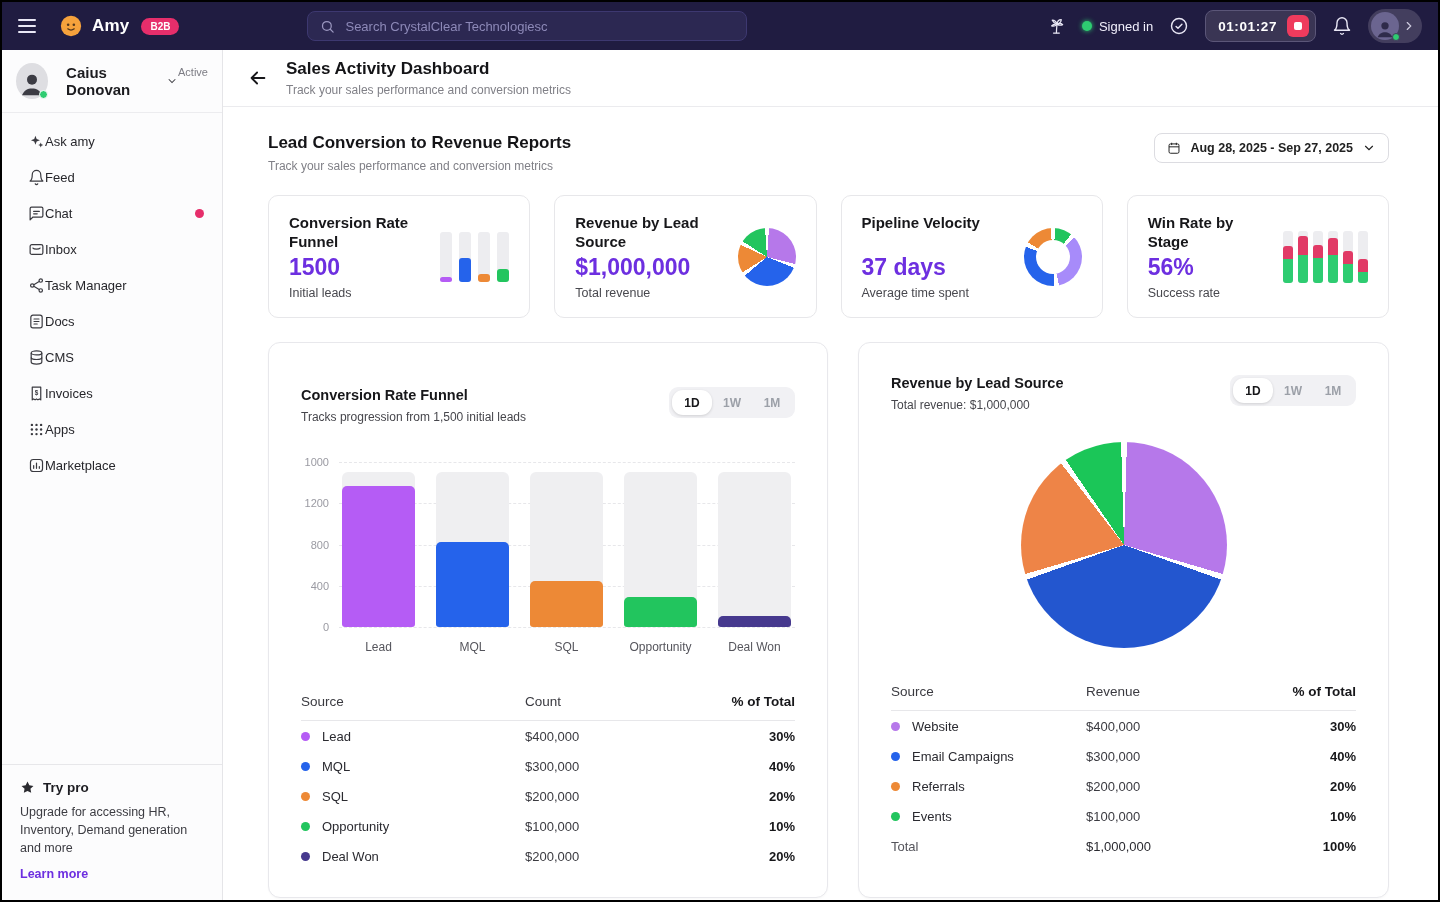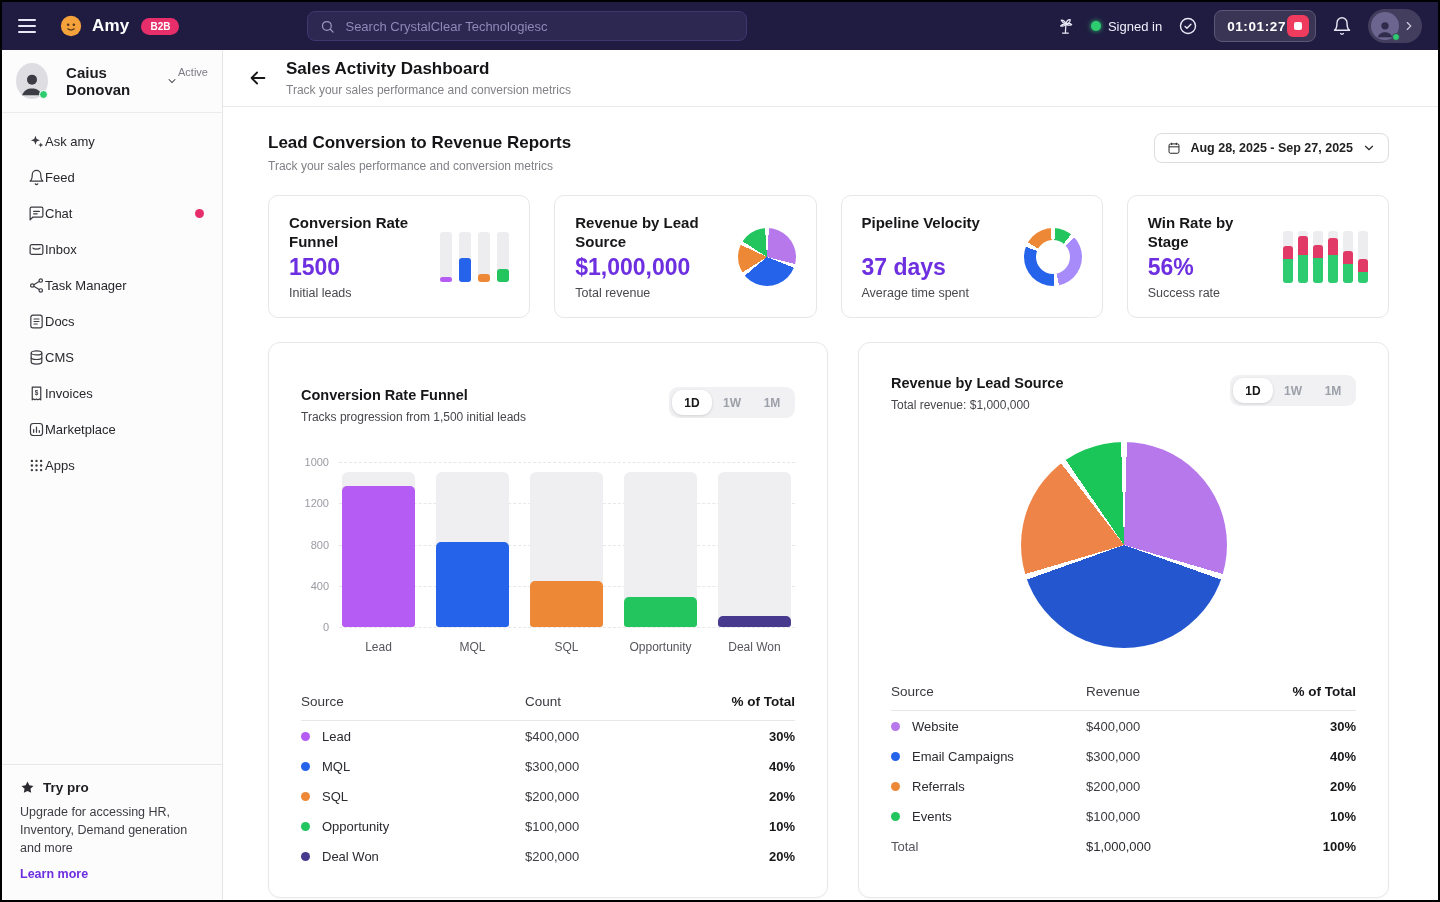--- a/index.html
+++ b/index.html
@@ -17,21 +17,21 @@
   .badge { background: #e62e6b; color: #fff; font-size: 10px; font-weight: 700; padding: 3px 9px; border-radius: 999px; margin-left: 4px; }
   .search { width: 440px; height: 30px; margin-left: 128px; background: #2c2852; border: 1px solid #3d3870; border-radius: 8px; display: flex; align-items: center; gap: 10px; padding: 0 12px; }
   .search svg { width: 15px; height: 15px; color: #9b97c0; flex: none; }
   .search input { flex: 1; background: transparent; border: none; outline: none; color: #d7d4ec; font-size: 13px; font-family: "Liberation Sans", sans-serif; }
   .search input::placeholder { color: #8d89b8; }
   .tb-right { margin-left: auto; display: flex; align-items: center; gap: 16px; }
   .tb-icon { width: 20px; height: 20px; color: #e9e7f5; }
   .tb-icon svg { width: 100%; height: 100%; }
   .signedin { display: flex; align-items: center; gap: 7px; font-size: 13px; color: #f0eefb; }
   .green-dot { width: 10px; height: 10px; border-radius: 50%; background: #2ecc71; box-shadow: 0 0 5px #2ecc71; }
-  .timer-pill { display: flex; align-items: center; gap: 1px; background: #3a3554; border: 1px solid #5b5678; border-radius: 8px; padding: 4px 6px 4px 12px; }
+  .timer-pill { display: flex; align-items: center; gap: 10px; background: #3a3554; border: 1px solid #5b5678; border-radius: 8px; padding: 4px 6px 4px 12px; }
   .timer-text { font-size: 13.5px; font-weight: 700; letter-spacing: .6px; color: #fff; }
   .stop-btn { width: 22px; height: 22px; border-radius: 6px; background: #ef3b5d; display: flex; align-items: center; justify-content: center; cursor: pointer; }
   .stop-btn i { width: 8px; height: 8px; background: #fff; border-radius: 2px; }
   .avatar-chip { display: flex; align-items: center; gap: 3px; background: #433e5e; border-radius: 999px; padding: 3px 6px 3px 3px; cursor: pointer; }
   .avatar { width: 28px; height: 28px; border-radius: 50%; background: #6b6590; position: relative; overflow: visible; display: flex; align-items: flex-end; justify-content: center; }
   .avatar svg { width: 22px; height: 22px; color: #2f2b4a; }
   .avatar .status { position: absolute; right: -1px; bottom: -1px; width: 8px; height: 8px; border-radius: 50%; background: #2ecc71; border: 1.5px solid #433e5e; }
   .chev { width: 14px; height: 14px; color: #cfcce0; }
 
   
@@ -315,41 +315,41 @@
           <div class="nav-item">
             <span class="nav-icon"><svg viewBox="0 0 24 24" fill="none" stroke="currentColor" stroke-width="1.7" stroke-linejoin="round">
                   <path d="M6 3h12v18l-2-1.4-2 1.4-2-1.4L10 21l-2-1.4L6 21z"></path>
                   <text x="12" y="14.5" font-size="9" text-anchor="middle" fill="currentColor" stroke="none" font-weight="bold">$</text>
                 </svg></span>
             <span>Invoices</span>
 
           </div>
 
           <div class="nav-item">
-            <span class="nav-icon"><svg viewBox="0 0 24 24" fill="none" stroke="currentColor" stroke-width="1.7" stroke-linecap="round">
-                  <rect x="3.5" y="3.5" width="17" height="17" rx="4"></rect>
-                  <path d="M8 16v-4M12 16V8.5M16 16v-2.5"></path>
-                </svg></span>
-            <span>Marketplace</span>
-
-          </div>
-
-          <div class="nav-item">
             <span class="nav-icon"><svg viewBox="0 0 24 24" fill="currentColor">
                   <circle cx="5.5" cy="5.5" r="1.7"></circle>
                   <circle cx="12" cy="5.5" r="1.7"></circle>
                   <circle cx="18.5" cy="5.5" r="1.7"></circle>
                   <circle cx="5.5" cy="12" r="1.7"></circle>
                   <circle cx="12" cy="12" r="1.7"></circle>
                   <circle cx="18.5" cy="12" r="1.7"></circle>
                   <circle cx="5.5" cy="18.5" r="1.7"></circle>
                   <circle cx="12" cy="18.5" r="1.7"></circle>
                   <circle cx="18.5" cy="18.5" r="1.7"></circle>
                 </svg></span>
             <span>Apps</span>
+
+          </div>
+
+          <div class="nav-item">
+            <span class="nav-icon"><svg viewBox="0 0 24 24" fill="none" stroke="currentColor" stroke-width="1.7" stroke-linecap="round">
+                  <rect x="3.5" y="3.5" width="17" height="17" rx="4"></rect>
+                  <path d="M8 16v-4M12 16V8.5M16 16v-2.5"></path>
+                </svg></span>
+            <span>Marketplace</span>
 
           </div>
 
       </nav>
       <div class="side-spacer"></div>
       <div class="promo">
         <div class="promo-title">
           <svg viewBox="0 0 24 24" fill="currentColor">
                 <path d="M12 2.5l2.9 6 6.6.9-4.8 4.6 1.2 6.5L12 17.4 6.1 20.5l1.2-6.5L2.5 9.4l6.6-.9z"></path>
               </svg>

